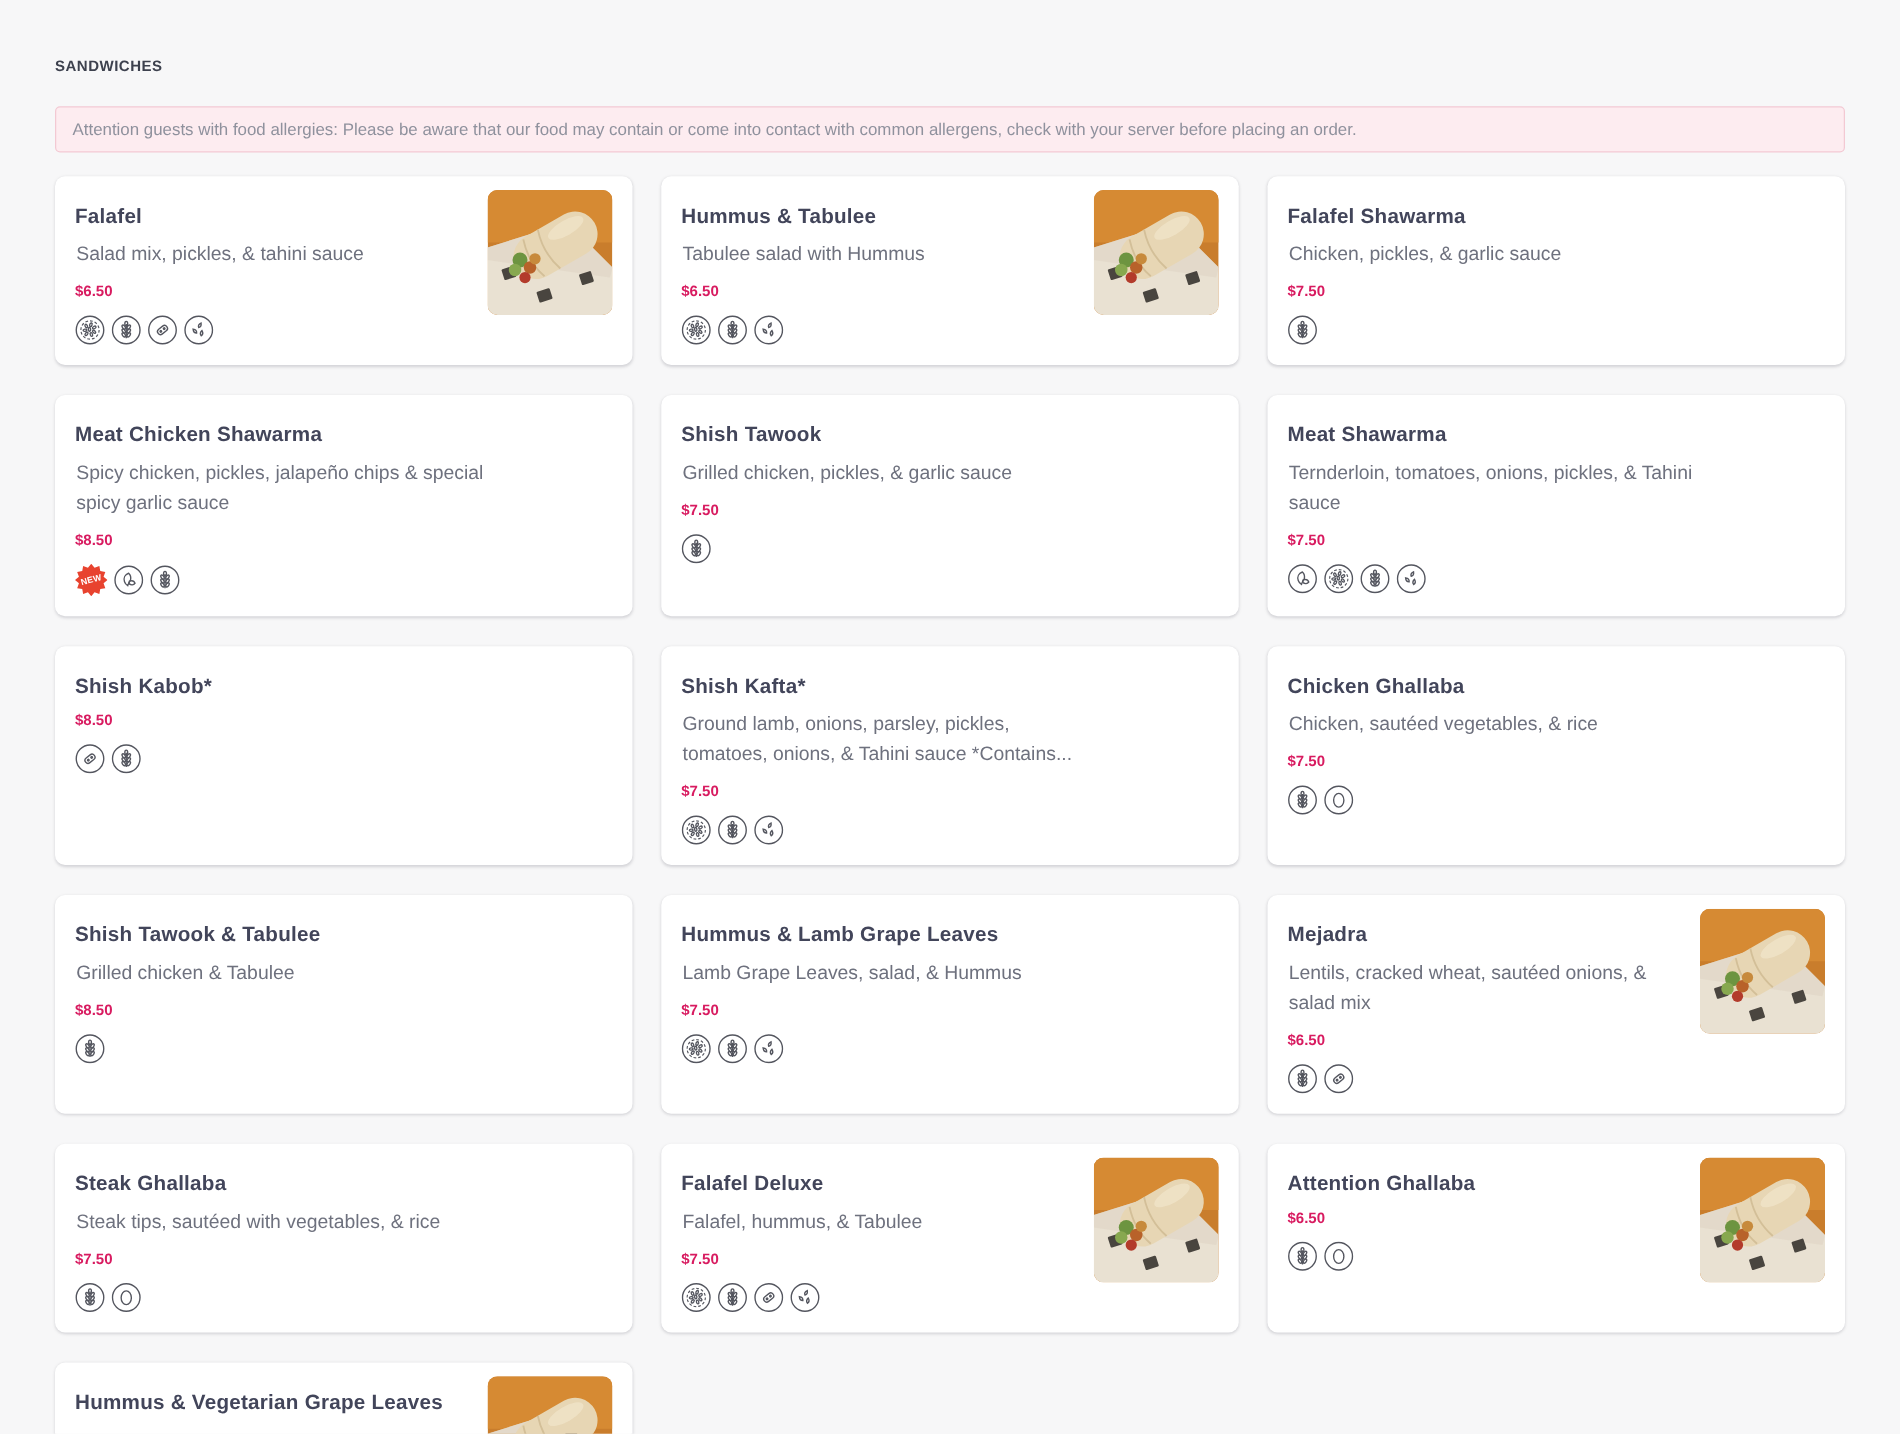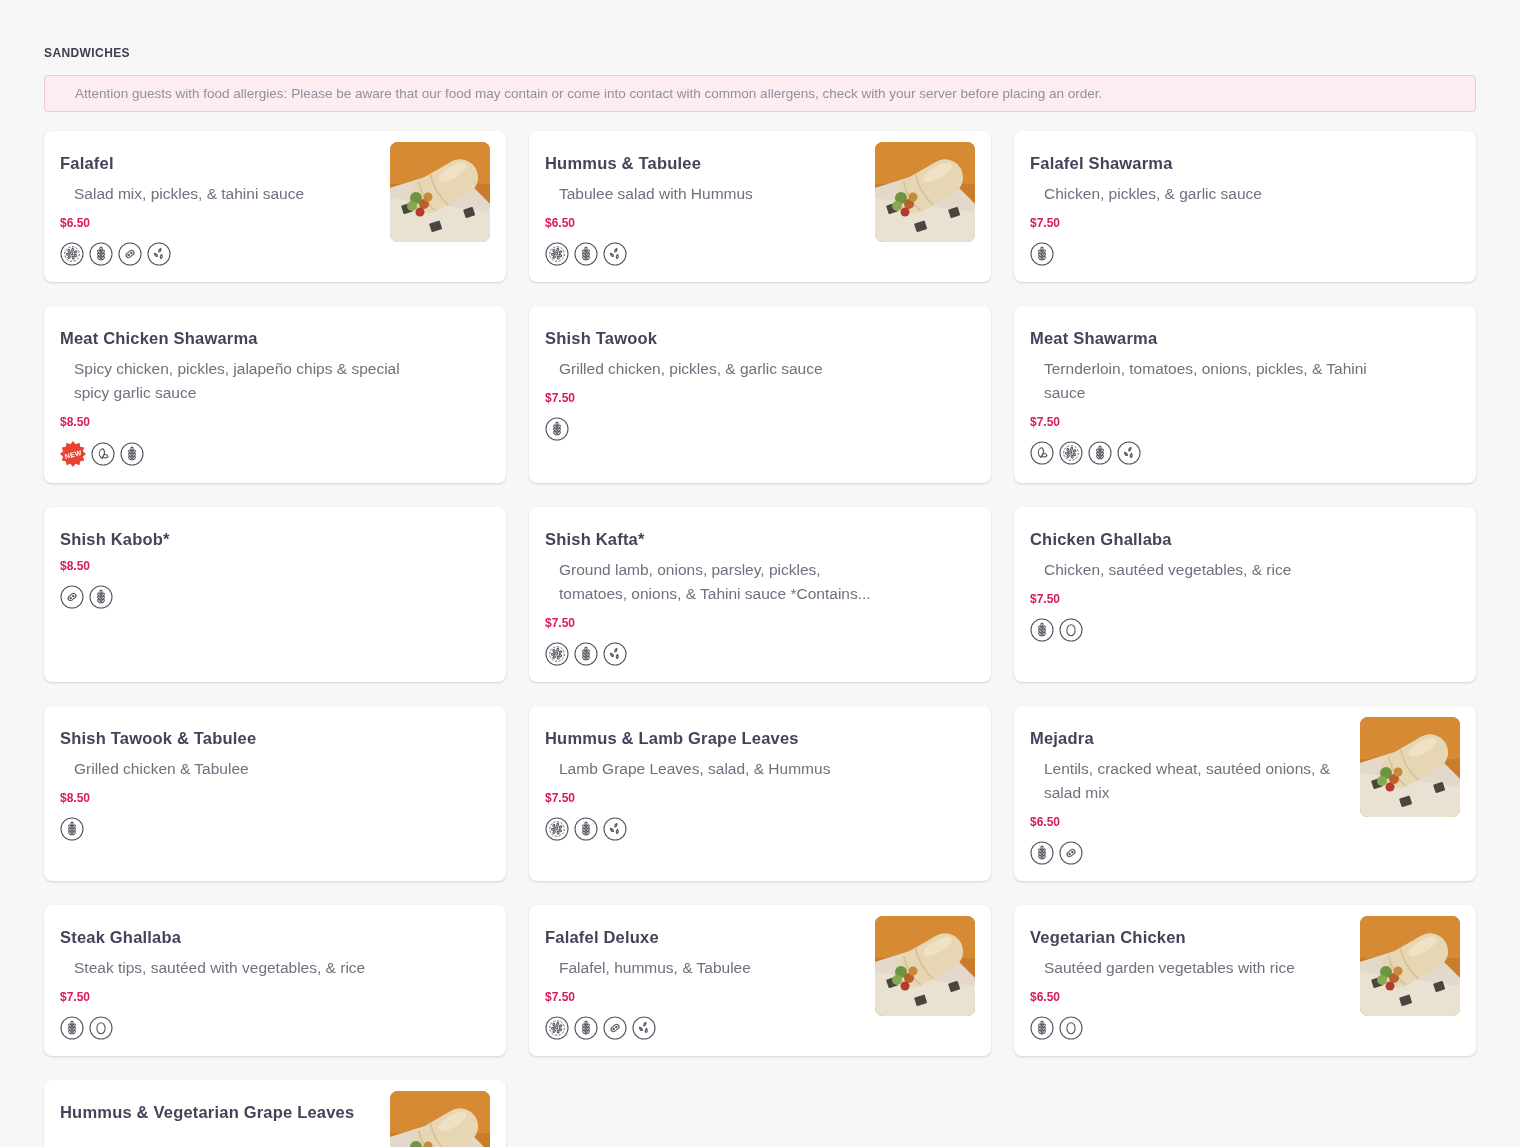--- a/index.html
+++ b/index.html
@@ -8,44 +8,44 @@
     background:#f7f7f8;
     font-family:"Liberation Sans","DejaVu Sans",sans-serif;
     -webkit-font-smoothing:antialiased;
   }
   .wrap{padding:30px 44px 0;}
   .section-title{
     font-size:12px;font-weight:bold;color:#3d414e;
     letter-spacing:.4px;margin:16px 0 0;
   }
   .notice{
-    margin-top:15px;
+    margin-top:25px;
     background:#fdecf0;border:1px solid #f3c9d3;border-radius:4px;
-    padding:10px 30px;font-size:13.5px;color:#8f919d;
+    padding:10px 13px;font-size:13.5px;color:#8f919d;
   }
   .grid{
     margin-top:19px;
     display:grid;grid-template-columns:repeat(3,1fr);
     gap:24px 23px;
   }
   .card{
     background:#fff;border-radius:8px;
     box-shadow:0 1px 2px rgba(16,24,40,.06),0 1px 3px rgba(16,24,40,.10);
     padding:14px 16px 16px;
     display:flex;gap:12px;align-items:flex-start;
     cursor:pointer;
   }
   .card-text{flex:1;min-width:0;}
   .item-name{
     font-size:16.5px;font-weight:bold;color:#42455a;
     letter-spacing:.2px;margin:9px 0 0;
   }
   .item-desc{
     font-size:15.5px;color:#6e717e;line-height:1.55;
-    margin:9px 14px 0;max-width:332px;
+    margin:9px 1px 0;max-width:332px;
   }
   .item-desc:empty{display:none;}
   .item-price{
     font-size:12px;font-weight:bold;color:#d81b60;margin:10px 0 0;
   }
   .item-price:empty{display:none;}
   .badges{display:flex;gap:5px;margin:12px 0 0;align-items:center;min-height:0;}
   .badges:empty{display:none;}
   .al{width:24px;height:24px;display:inline-block;flex:0 0 auto;}
   .al svg{width:100%;height:100%;display:block;}
@@ -675,22 +675,21 @@
     <circle cx="26" cy="56" r="6" fill="#6d9440"></circle>
     <circle cx="34" cy="62" r="5" fill="#b8622a"></circle>
     <circle cx="22" cy="64" r="5" fill="#87a84f"></circle>
     <circle cx="30" cy="70" r="4.5" fill="#b33b2b"></circle>
     <circle cx="38" cy="55" r="4.5" fill="#c78a3c"></circle>
   </svg>
         </div>
       </article>
       <article class="card">
     <div class="card-text">
-      <h3 class="item-name">Vegetarian Chicken</h3>
-      <p class="item-desc">Sautéed garden vegetables with rice</p>
+      <h3 class="item-name">Attention Ghallaba</h3>
       <div class="item-price" style="color: rgb(216, 27, 96);">$6.50</div>
       <div class="badges">
             <span class="al">
               <svg viewBox="0 0 24 24" fill="none" stroke="#54565f" stroke-width="1.1">
                 <circle cx="12" cy="12" r="11"></circle>
                 <line x1="12" y1="7.2" x2="12" y2="18.6"></line>
                 <ellipse cx="12" cy="6.9" rx="1.15" ry="1.8"></ellipse>
                 <ellipse cx="10" cy="9.7" rx="1.05" ry="1.85" transform="rotate(-33 10 9.7)"></ellipse>
                 <ellipse cx="14" cy="9.7" rx="1.05" ry="1.85" transform="rotate(33 14 9.7)"></ellipse>
                 <ellipse cx="10" cy="12.8" rx="1.05" ry="1.85" transform="rotate(-33 10 12.8)"></ellipse>

